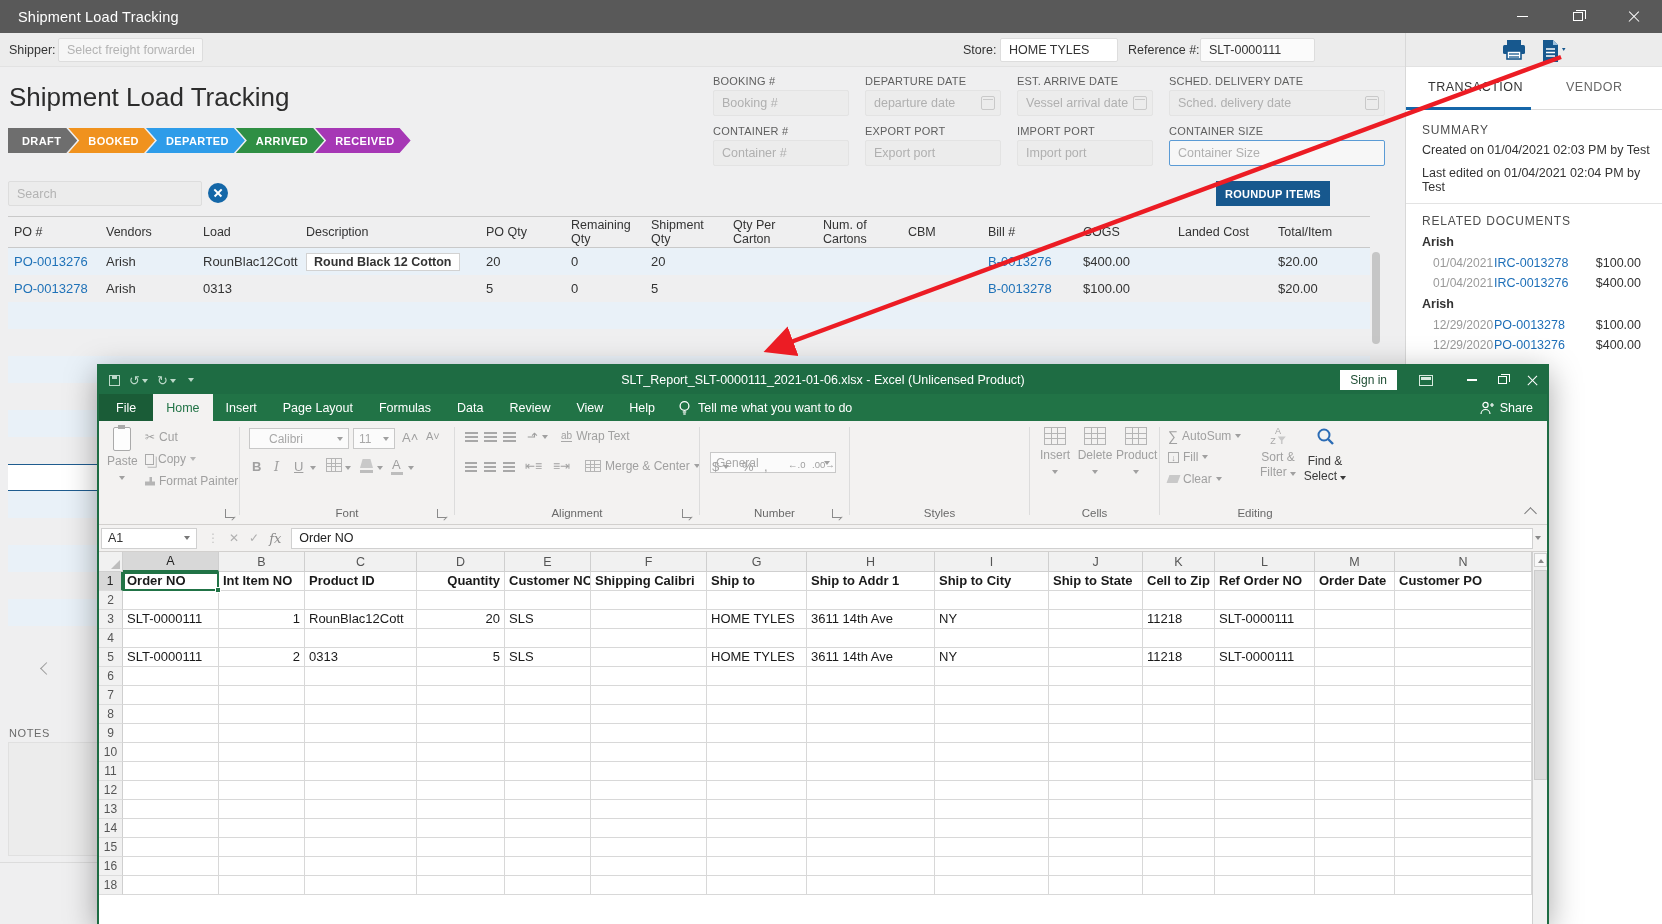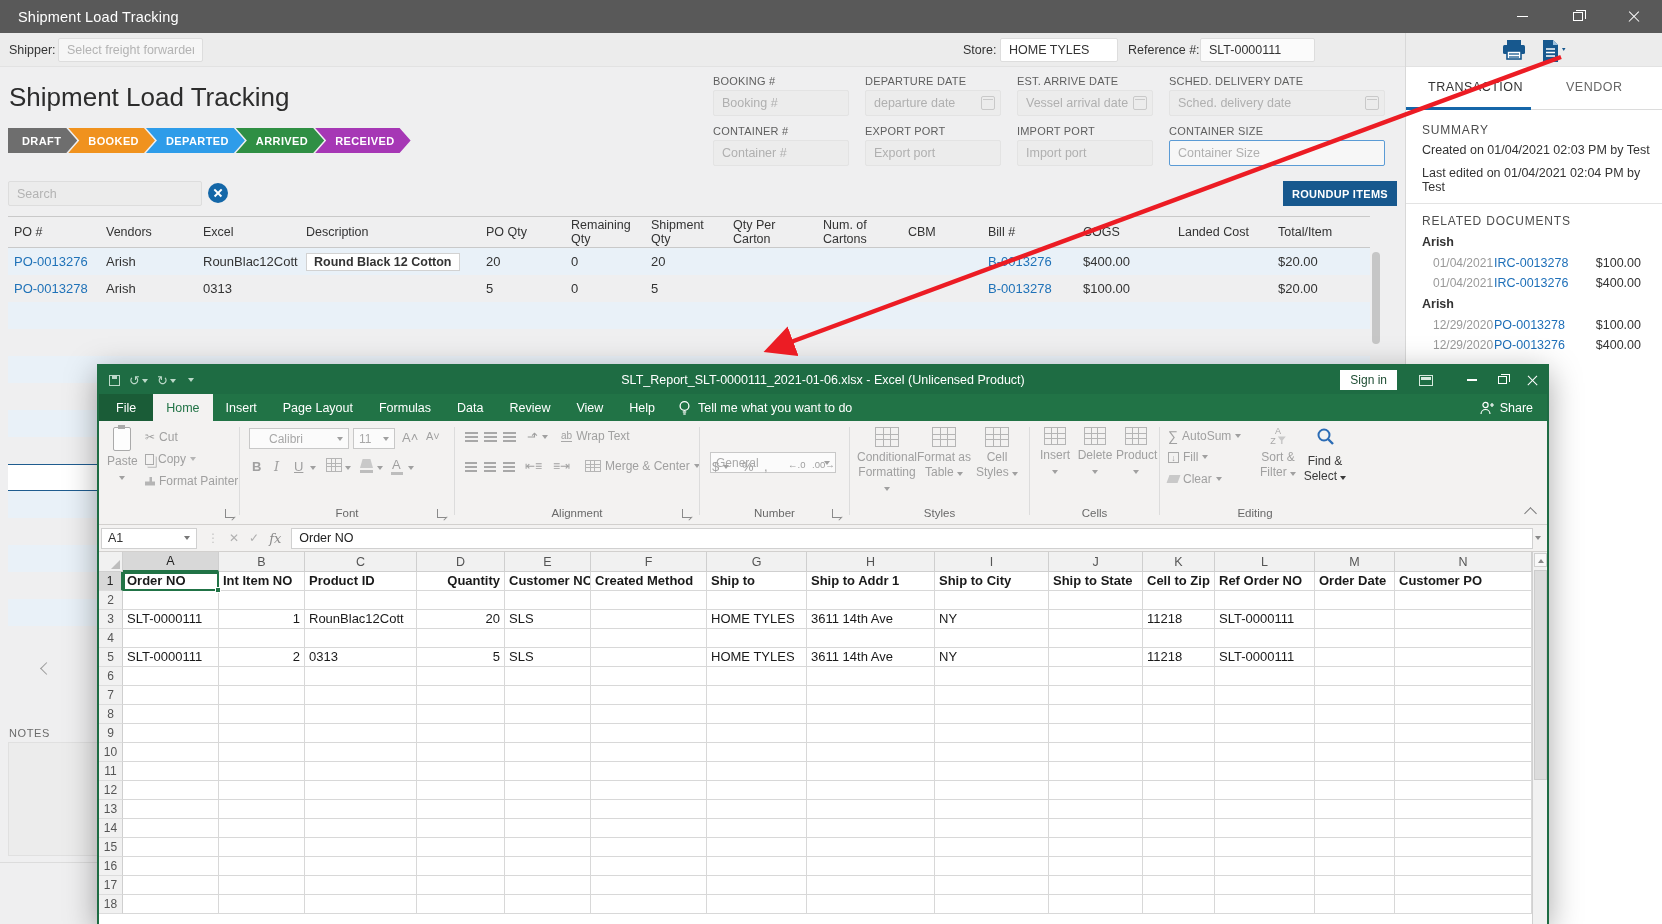--- a/index.html
+++ b/index.html
@@ -32,21 +32,21 @@
 
   
   .pagetitle { position:absolute; left:9px; top:82px; font-size:26px; color:#2c2c2c; }
   .pills { position:absolute; left:8px; top:128px; display:flex; }
   .pill { height:25px; color:#fff; font-size:11px; font-weight:bold; letter-spacing:.4px; display:flex; align-items:center; justify-content:center; padding:0 16px 0 20px; margin-left:-9px; clip-path:polygon(0 0, calc(100% - 11px) 0, 100% 50%, calc(100% - 11px) 100%, 0 100%, 11px 50%); }
   .pill.first { margin-left:0; padding-left:14px; clip-path:polygon(0 0, calc(100% - 11px) 0, 100% 50%, calc(100% - 11px) 100%, 0 100%); }
   #search-input { position:absolute; left:8px; top:181px; width:194px; height:25px; background:#ececec; border:1px solid #ddd; }
   .search-clear { position:absolute; left:208px; top:183px; width:20px; height:20px; border-radius:50%; background:#1467a8; cursor:pointer; }
   .search-clear:before,.search-clear:after { content:""; position:absolute; left:5px; top:9px; width:10px; height:1.6px; background:#fff; }
   .search-clear:before{transform:rotate(45deg);} .search-clear:after{transform:rotate(-45deg);}
-  .roundup { position:absolute; left:1283px; top:181px; width:114px; height:25px; background:#17588e; color:#fff; font-size:11px; font-weight:bold; letter-spacing:.3px; display:flex; align-items:center; justify-content:center; cursor:pointer; }
+  .roundup { position:absolute; left:1216px; top:181px; width:114px; height:25px; background:#17588e; color:#fff; font-size:11px; font-weight:bold; letter-spacing:.3px; display:flex; align-items:center; justify-content:center; cursor:pointer; }
 
   
   .ffield { position:absolute; }
   .ffield .flab { font-size:11px; color:#5f5f5f; letter-spacing:.2px; margin-bottom:3px; }
   .ffield .finp { position:relative; }
   .ffield input { width:100%; height:26px; background:#ececec; border:1px solid #e3e3e3; border-radius:2px; font-size:12.5px; color:#333; padding:0 8px; outline:none; font-family:"Liberation Sans",sans-serif; }
   .ffield input::placeholder { color:#b0b0b0; }
   .ffield.focused input { background:#f7f7f7; border:1px solid #5b9bd5; }
   .cal { position:absolute; right:6px; top:6px; width:14px; height:14px; border:1.4px solid #c9c9c9; border-radius:2px; }
   .cal:before { content:""; position:absolute; left:1px; right:1px; top:2px; height:1.4px; background:#c9c9c9; }
@@ -248,21 +248,21 @@
       <div class="ffield focused" style="left: 1169px; top: 125px; width: 216px;">
         <div class="flab">CONTAINER SIZE</div>
         <div class="finp"><input placeholder="Container Size" style=""></div>
       </div>
     </div>
 
   <div class="mtable" id="mtable">
       <div class="mth">
         <div class="hc" style="width: 92px;">PO #</div>
         <div class="hc" style="width: 97px;">Vendors</div>
-        <div class="hc" style="width: 103px;">Excel</div>
+        <div class="hc" style="width: 103px;">Load</div>
         <div class="hc" style="width: 180px;">Description</div>
         <div class="hc" style="width: 85px;">PO Qty</div>
         <div class="hc" style="width: 80px;">Remaining Qty</div>
         <div class="hc" style="width: 82px;">Shipment Qty</div>
         <div class="hc" style="width: 90px;">Qty Per Carton</div>
         <div class="hc" style="width: 85px;">Num. of Cartons</div>
         <div class="hc" style="width: 80px;">CBM</div>
         <div class="hc" style="width: 95px;">Bill #</div>
         <div class="hc" style="width: 95px;">COGS</div>
         <div class="hc" style="width: 100px;">Landed Cost</div>
@@ -496,34 +496,20 @@
             <span class="dn"></span>
           </div>
         <div class="rsm" style="position:absolute;left:12px;top:38px;font-size:13px;">$<span class="dn"></span></div>
         <div class="rsm" style="position:absolute;left:42px;top:38px;font-size:13px;">%</div>
         <div class="rsm" style="position:absolute;left:64px;top:38px;font-size:13px;">,</div>
         <div class="rsm" style="position:absolute;left:88px;top:38px;font-size:9.5px;">←.0</div>
         <div class="rsm" style="position:absolute;left:112px;top:38px;font-size:9.5px;">.00→</div>
       </div>
       <div class="rgdiv" style="left:750px;"></div>
 
-      <div class="rgroup" style="left:751px;width:179px;">
-        <div class="rbig" style="left:6px;top:6px;width:62px;">
-          <div class="gridic bic"></div>
-          <span>Conditional Formatting</span> <span class="dn"></span>
-        </div>
-        <div class="rbig" style="left:66px;top:6px;width:56px;">
-          <div class="gridic bic"></div>
-          <span>Format as Table</span> <span class="dn"></span>
-        </div>
-        <div class="rbig" style="left:122px;top:6px;width:50px;">
-          <div class="gridic bic"></div>
-          <span>Cell Styles</span> <span class="dn"></span>
-        </div>
-      </div>
       <div class="rgdiv" style="left:930px;"></div>
 
       <div class="rgroup" style="left:931px;width:129px;">
         <div class="rbig" style="left:6px;top:6px;width:38px;">
           <div class="gridic bic" style="width:22px;height:18px;"></div>
           <span>Insert</span><br><span class="dn"></span>
         </div>
         <div class="rbig" style="left:46px;top:6px;width:38px;">
           <div class="gridic bic" style="width:22px;height:18px;"></div>
           <span>Delete</span><br><span class="dn"></span>
@@ -613,21 +599,21 @@
           <div class="xh" style="width: 80px;">M</div>
           <div class="xh" style="width: 137px;">N</div>
         </div>
         <div class="shrow">
           <div class="xrn hl">1</div>
           <div class="xc bold" style="width: 96px;">Order NO</div>
           <div class="xc bold" style="width: 86px;">Int Item NO</div>
           <div class="xc bold" style="width: 112px;">Product ID</div>
           <div class="xc bold ra" style="width: 88px;">Quantity</div>
           <div class="xc bold" style="width: 86px;">Customer NO</div>
-          <div class="xc bold" style="width: 116px;">Created Method</div>
+          <div class="xc bold" style="width: 116px;">Shipping Calibri</div>
           <div class="xc bold" style="width: 100px;">Ship to</div>
           <div class="xc bold" style="width: 128px;">Ship to Addr 1</div>
           <div class="xc bold" style="width: 114px;">Ship to City</div>
           <div class="xc bold" style="width: 94px;">Ship to State</div>
           <div class="xc bold" style="width: 72px;">Cell to Zip</div>
           <div class="xc bold" style="width: 100px;">Ref Order NO</div>
           <div class="xc bold" style="width: 80px;">Order Date</div>
           <div class="xc bold" style="width: 137px;">Customer PO</div>
         </div>
         <div class="shrow">
@@ -879,37 +865,20 @@
           <div class="xc" style="width: 100px;"></div>
           <div class="xc" style="width: 128px;"></div>
           <div class="xc" style="width: 114px;"></div>
           <div class="xc" style="width: 94px;"></div>
           <div class="xc" style="width: 72px;"></div>
           <div class="xc" style="width: 100px;"></div>
           <div class="xc" style="width: 80px;"></div>
           <div class="xc" style="width: 137px;"></div>
         </div>
         <div class="shrow">
-          <div class="xrn">17</div>
-          <div class="xc" style="width: 96px;"></div>
-          <div class="xc" style="width: 86px;"></div>
-          <div class="xc" style="width: 112px;"></div>
-          <div class="xc" style="width: 88px;"></div>
-          <div class="xc" style="width: 86px;"></div>
-          <div class="xc" style="width: 116px;"></div>
-          <div class="xc" style="width: 100px;"></div>
-          <div class="xc" style="width: 128px;"></div>
-          <div class="xc" style="width: 114px;"></div>
-          <div class="xc" style="width: 94px;"></div>
-          <div class="xc" style="width: 72px;"></div>
-          <div class="xc" style="width: 100px;"></div>
-          <div class="xc" style="width: 80px;"></div>
-          <div class="xc" style="width: 137px;"></div>
-        </div>
-        <div class="shrow">
           <div class="xrn">18</div>
           <div class="xc" style="width: 96px;"></div>
           <div class="xc" style="width: 86px;"></div>
           <div class="xc" style="width: 112px;"></div>
           <div class="xc" style="width: 88px;"></div>
           <div class="xc" style="width: 86px;"></div>
           <div class="xc" style="width: 116px;"></div>
           <div class="xc" style="width: 100px;"></div>
           <div class="xc" style="width: 128px;"></div>
           <div class="xc" style="width: 114px;"></div>

